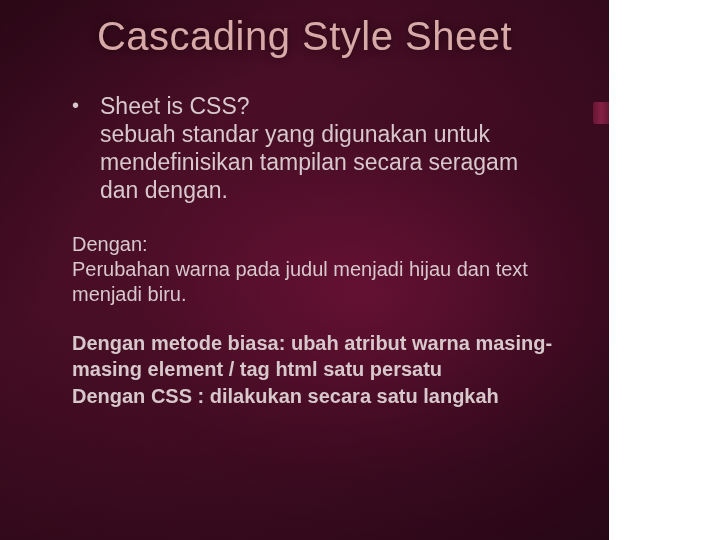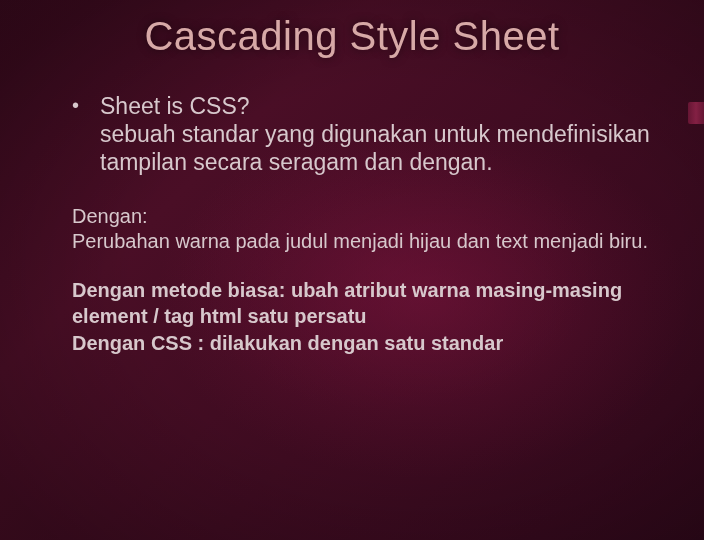--- a/index.html
+++ b/index.html
@@ -5,21 +5,21 @@
   html, body {
     margin: 0;
     padding: 0;
     width: 720px;
     height: 540px;
     overflow: hidden;
     font-family: Arial, Helvetica, sans-serif;
   }
   .slide {
     position: relative;
-    width: 704px;
+    width: 609px;
     height: 540px;
     background:
       radial-gradient(ellipse 380px 260px at 60% 55%, rgba(120,20,60,0.55) 0%, rgba(60,10,30,0.0) 70%),
       radial-gradient(ellipse 300px 200px at 55% 50%, rgba(90,15,45,0.5) 0%, rgba(60,10,30,0.0) 70%),
       linear-gradient(135deg, #3a0a1e 0%, #4a0e26 30%, #3d0b20 60%, #2f081a 100%);
     color: #d7c8cc;
     box-sizing: border-box;
   }
   .slide::before {
     content: "";
@@ -113,18 +113,18 @@
     <div class="lvl2">
       <div>Dengan:</div>
       <div>Perubahan warna pada judul menjadi hijau dan text menjadi biru.</div>
     </div>
 
     <div class="lvl2b">
       <div class="line">
         <span>Dengan metode biasa: ubah atribut warna masing-masing element / tag html satu persatu</span>
       </div>
       <div class="line">
-        <span>Dengan CSS : dilakukan dengan satu standar</span>
+        <span>Dengan CSS : dilakukan secara satu langkah</span>
       </div>
     </div>
 
   </div>
 </div>
 
 </body></html>

